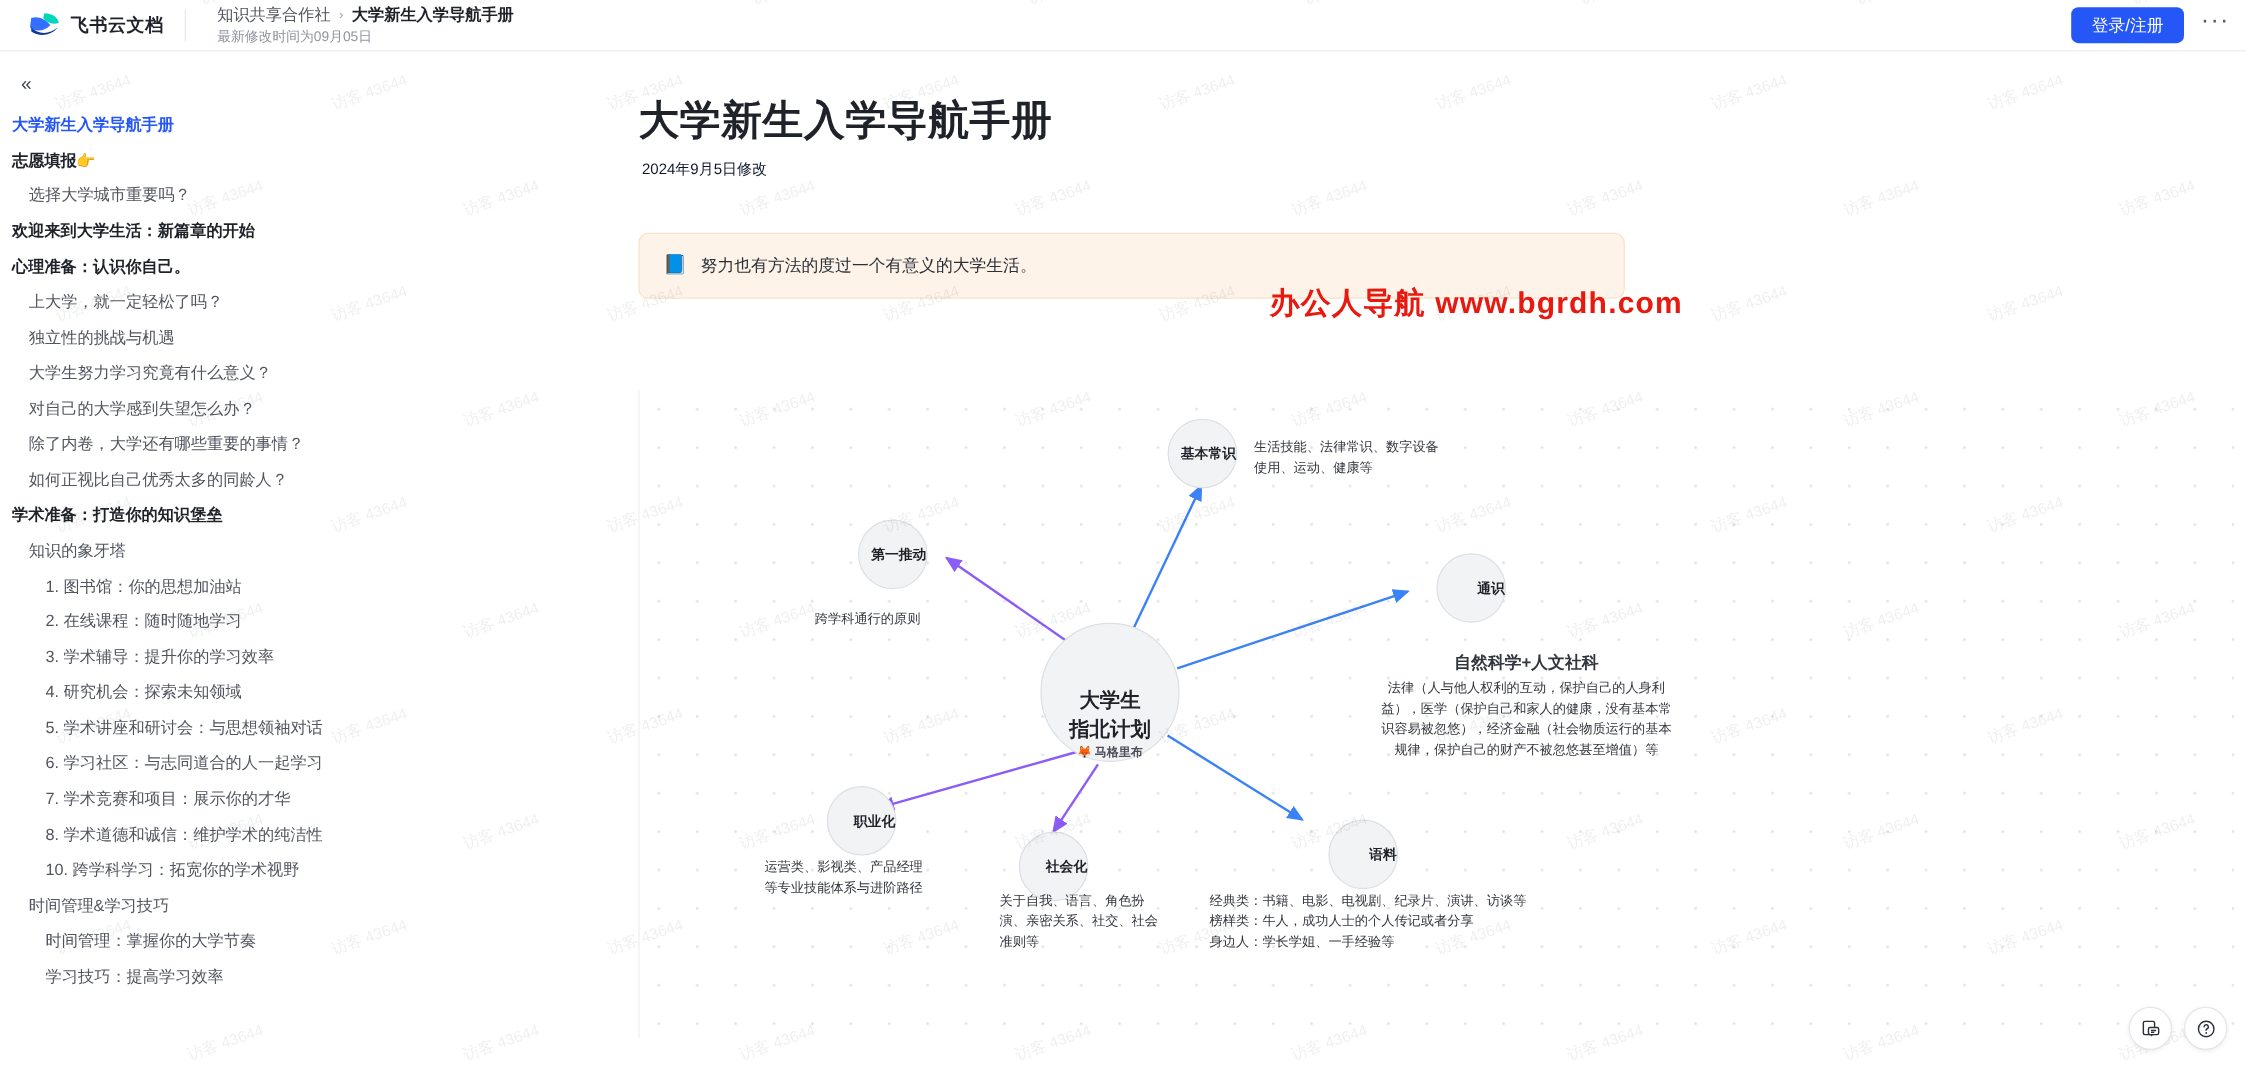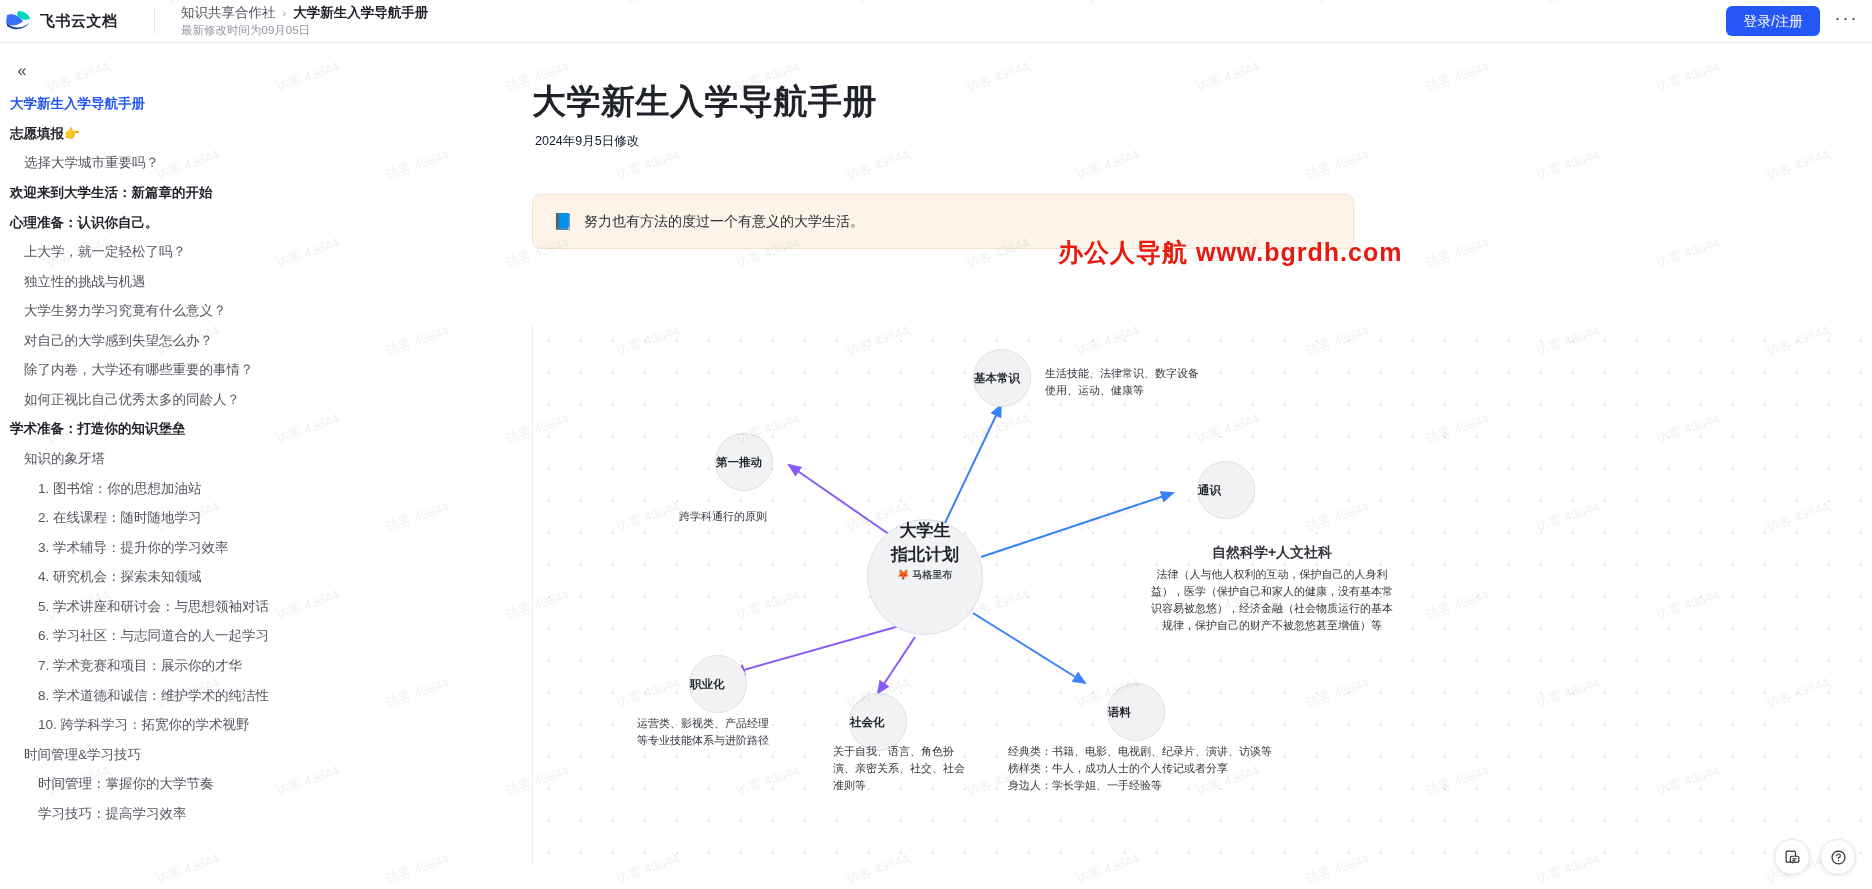--- a/index.html
+++ b/index.html
@@ -11,21 +11,21 @@
     color: #1f2329;
   }
 
   
   .topbar {
     position: absolute; top: 0; left: 0; width: 1872px; height: 43px;
     background: #fff;
     border-bottom: 1px solid #e8eaee;
     display: flex; align-items: center;
   }
-  .brand { display: flex; align-items: center; gap: 9px; padding-left: 5px; width: 150px; }
+  .brand { display: flex; align-items: center; gap: 9px; padding-left: 24px; width: 150px; }
   .logo-mark { width: 26px; height: 22px; position: relative; }
   .brand-name { font-size: 15px; font-weight: 700; color: #1f2329; letter-spacing: .5px; }
   .vsep { width: 1px; height: 26px; background: #e3e5e8; margin-left: 4px; }
   .crumbwrap { padding-left: 26px; display: flex; flex-direction: column; justify-content: center; gap: 1px; }
   .crumbline { display: flex; align-items: center; gap: 7px; font-size: 13.5px; }
   .crumb-parent { color: #51555e; }
   .crumb-sep { color: #9aa0a8; font-size: 11px; }
   .crumb-current { color: #1f2329; font-weight: 600; }
   .crumb-sub { font-size: 11.5px; color: #8f959e; }
   .topbar-right { margin-left: auto; display: flex; align-items: center; gap: 14px; padding-right: 14px; }
@@ -86,21 +86,21 @@
     background:
       radial-gradient(circle, #e2e4e8 1px, transparent 1.3px) 0 0 / 32px 32px;
     background-color: #fff;
     border-left: 1px solid #eceef1;
     overflow: hidden;
   }
   .mm-svg { position: absolute; top: 0; left: 0; }
   .node {
     position: absolute; border-radius: 50%;
     background: #f2f3f5; border: 1px solid #dcdfe3;
-    display: flex; align-items: center; justify-content: flex-start;
+    display: flex; align-items: center; justify-content: flex-end;
     text-align: center; font-weight: 700; color: #1f2329;
   }
   .node-sm { width: 58px; height: 58px; font-size: 11.5px; }
   .node-center {
     width: 116px; height: 116px; font-size: 17px; line-height: 1.3;
     flex-direction: column; gap: 2px;
   }
   .node-center .author { font-size: 10px; font-weight: 600; color: #4a4f57; display: flex; align-items: center; gap: 2px; }
   .mm-text {
     position: absolute; font-size: 11px; line-height: 1.55; color: #32363d;

